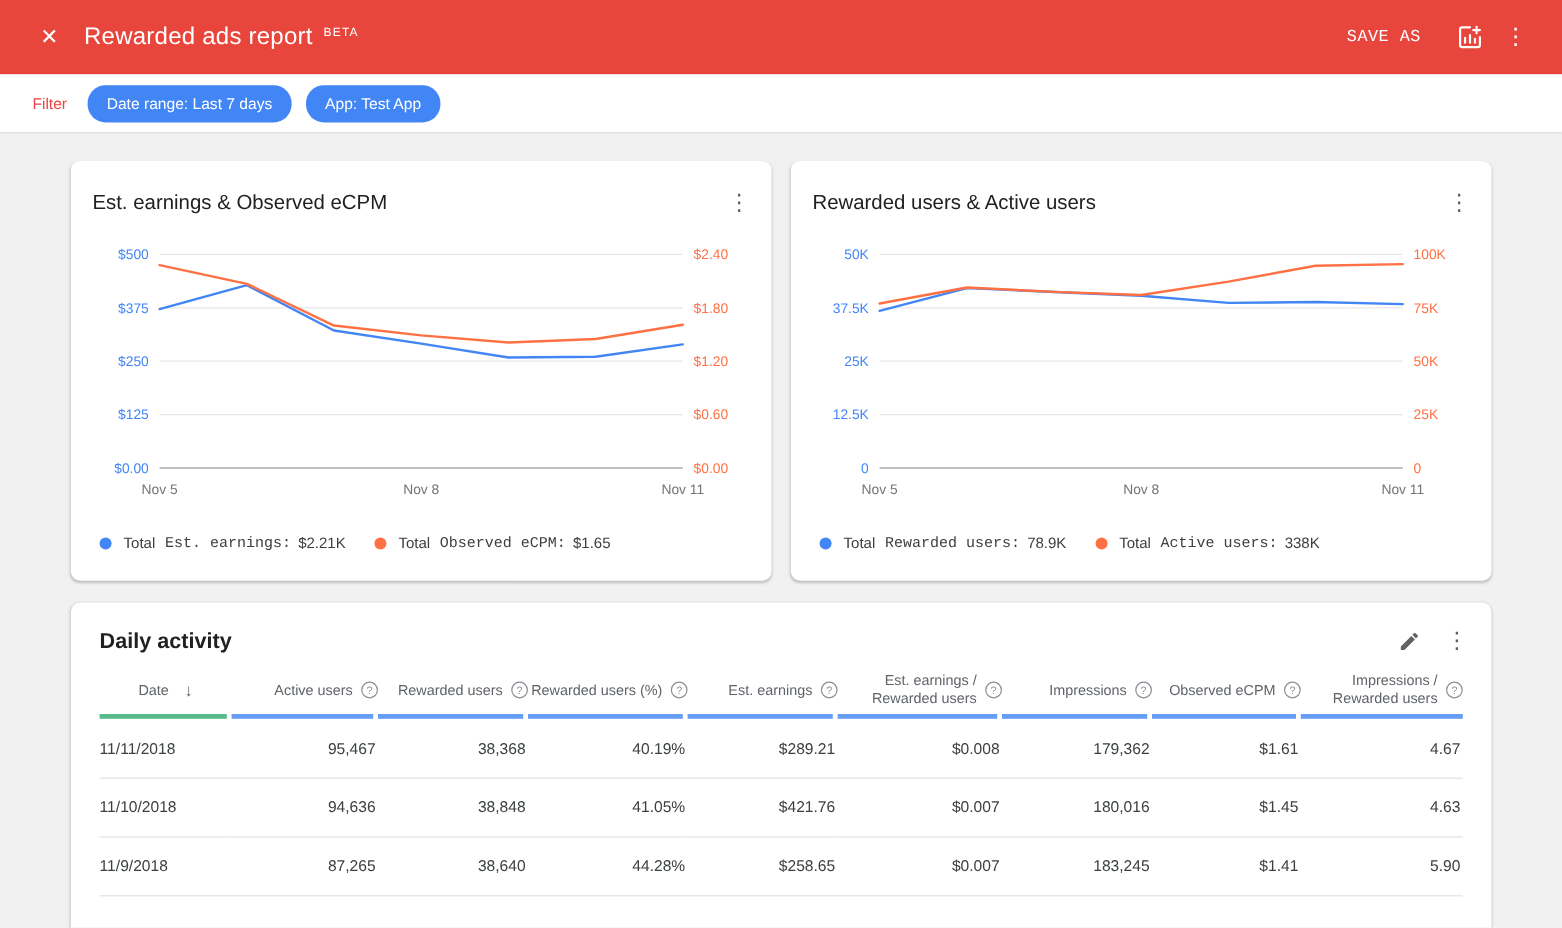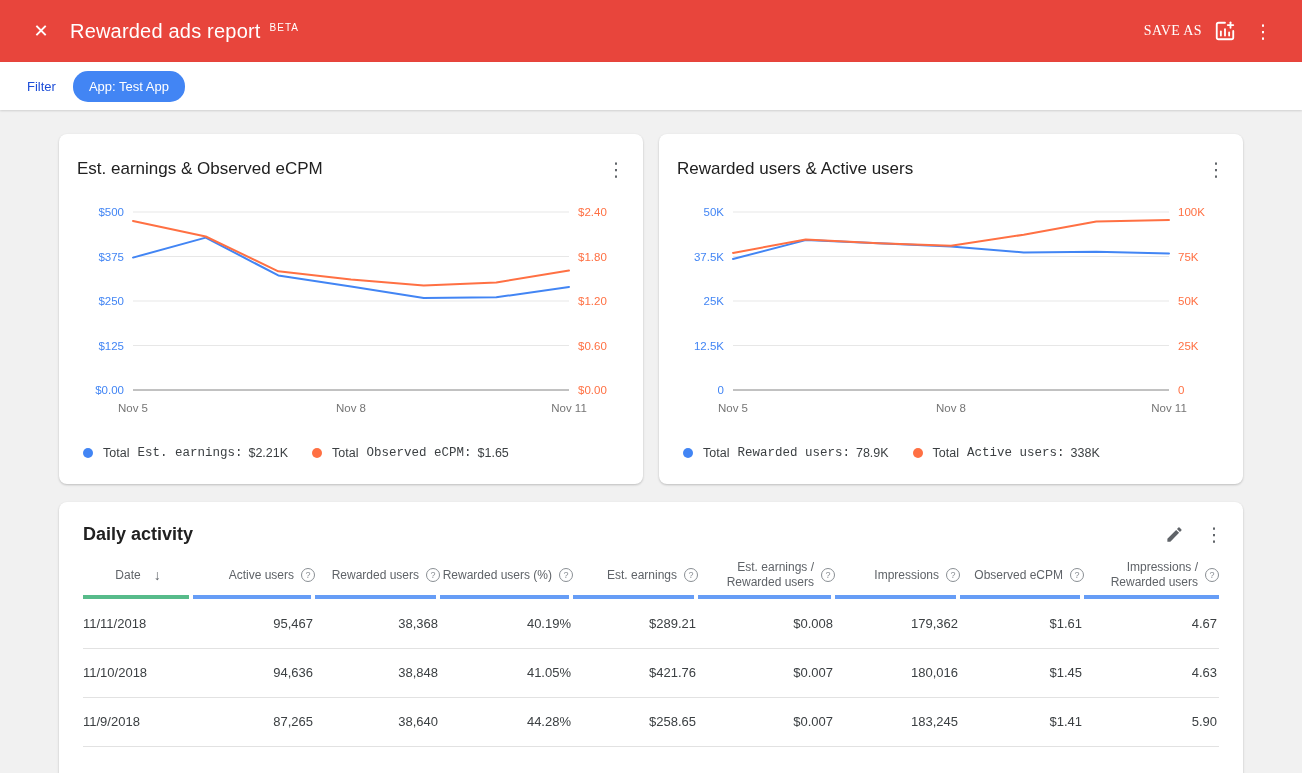--- a/index.html
+++ b/index.html
@@ -6,27 +6,27 @@
   html,body { width:1302px; height:773px; overflow:hidden; }
   body { font-family:"Liberation Sans", sans-serif; background:#F1F1F1; color:#3C4043; }
 
   
   .app-header { height:62px; background:#E8453C; display:flex; align-items:center; padding:0 20px 0 22px; color:#fff; }
   .icon-btn { background:transparent; border:none; cursor:pointer; width:38px; height:38px; display:flex; align-items:center; justify-content:center; color:inherit; }
   .close-glyph { font-size:18px; color:#fff; line-height:1; }
   .app-title { font-size:20px; font-weight:400; letter-spacing:.2px; margin-left:10px; color:#fff; }
   .beta { font-size:10px; letter-spacing:1px; margin-left:9px; position:relative; top:-4px; color:#fff; }
   .spacer { flex:1; }
-  .save-as { background:transparent; border:none; color:#fff; font-family:Liberation Serif, serif; font-size:14px; letter-spacing:.4px; cursor:pointer; margin-right:4px; }
+  .save-as { background:transparent; border:none; color:#fff; font-family:Liberation Mono, monospace; font-size:14px; letter-spacing:.4px; cursor:pointer; margin-right:22px; }
   .kebab-glyph { font-size:19px; line-height:1; }
   .app-header .kebab-glyph { color:#fff; }
 
   
   .filter-bar { height:48px; background:#fff; display:flex; align-items:center; padding:0 16px; box-shadow:0 1px 2px rgba(0,0,0,.14); position:relative; z-index:2; }
-  .filter-label { font-size:13px; color:#1d4ed8; margin-right:17px; margin-left:11px; }
+  .filter-label { font-size:13px; color:#ef4444; margin-right:17px; margin-left:11px; }
   .chip { background:#4285F4; color:#fff; border:none; cursor:pointer; font-family:inherit; font-size:13px; border-radius:15px; padding:8px 16px; margin-right:12px; }
 
   
   .cards-row { display:flex; gap:16px; margin:24px 59px 0;align-items:center; }
   .card { background:#fff; border-radius:8px; box-shadow:0 1px 2px rgba(0,0,0,.12), 0 1px 3px rgba(0,0,0,.1); }
   .chart-card { flex:1; padding-bottom:8px; }
   .card-header { display:flex; align-items:center; justify-content:space-between; padding:18px 10px 4px 18px; }
   .card-title { font-size:17px; font-weight:500; color:#212121; }
   .card-header .icon-btn { width:34px; height:34px; }
   .card-header .kebab-glyph { color:#5F6368; }
@@ -86,20 +86,21 @@
         <line x1="16.5" y1="17" x2="16.5" y2="13.5"></line>
     </svg>
   </button>
   <button class="icon-btn">
     <span class="kebab-glyph">⋮</span>
   </button>
 </header>
 
 <div class="filter-bar">
   <span class="filter-label">Filter</span>
+  <button class="chip">Date range: Last 7 days</button>
   <button class="chip">App: Test App</button>
 </div>
 
 <div class="cards-row">
 
   <section class="card chart-card">
     <div class="card-header">
       <h2 class="card-title">Est. earnings &amp; Observed eCPM</h2>
       <button class="icon-btn">
         <span class="kebab-glyph">⋮</span>

